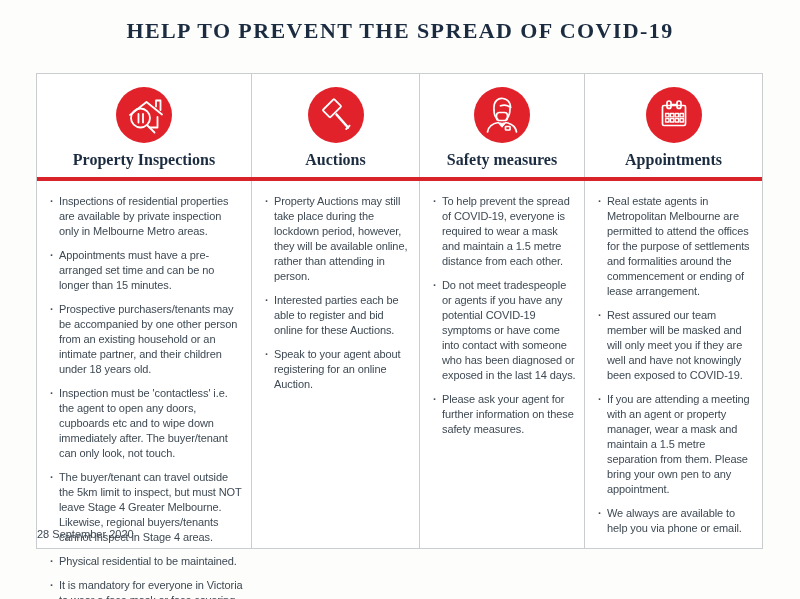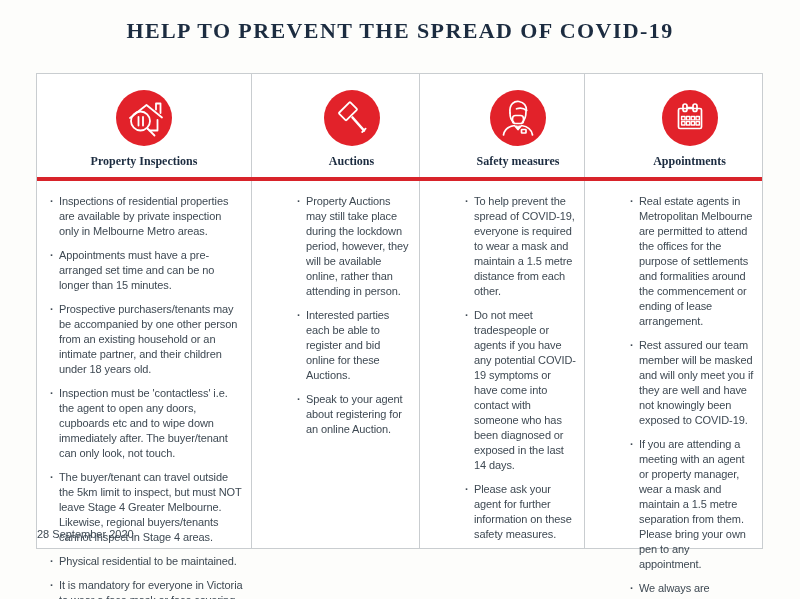--- a/index.html
+++ b/index.html
@@ -13,40 +13,40 @@
     font-family:"Liberation Serif", serif; font-weight:bold;
     font-size:22px; letter-spacing:1.4px;
     color:var(--heading-navy,#1c2c40);
   }
   .info-table {
     position:absolute; left:36px; top:73px; width:727px; height:476px;
     box-sizing:border-box; border:1px solid var(--border,#c9cdd0);
     background:#ffffff; display:flex;
   }
   .col { box-sizing:border-box; position:relative; }
-  .col + .col { border-left:1px solid var(--border,#c9cdd0);padding-left:32px; }
+  .col + .col { border-left:1px solid var(--border,#c9cdd0); }
   .col-1 { flex:0 0 214px; }
   .col-2 { flex:0 0 168px; }
   .col-3 { flex:0 0 165px; }
   .col-4 { flex:1 1 auto; }
   .col-header {
     height:103px; display:flex; flex-direction:column;
     align-items:center; justify-content:flex-end; padding-bottom:8px;
     box-sizing:border-box;
   }
   .icon-circle {
     width:56px; height:56px; border-radius:50%;
     background:var(--icon-red,#e2222a);
     display:flex; align-items:center; justify-content:center;
     margin-bottom:8px;
   }
   .icon-circle svg { width:56px; height:56px; display:block; }
   .col-title {
     font-family:"Liberation Serif", serif; font-weight:bold;
-    font-size:12px; color:var(--heading-navy,#1c2c40); white-space:nowrap;text-align:center;
+    font-size:16px; color:var(--heading-navy,#1c2c40); white-space:nowrap;text-align:center;
   }
   .red-line {
     position:absolute; left:0; top:103px; width:100%; height:4px;
     background:var(--accent-red,#d8232a); z-index:3;
   }
   .col-body { padding:17px 8px 0 13px; }
   .bullet {
     display:flex; margin-bottom:9px;
     color:var(--body-text,#3e4953);
     font-size:11px; line-height:15px; letter-spacing:-0.1px;

